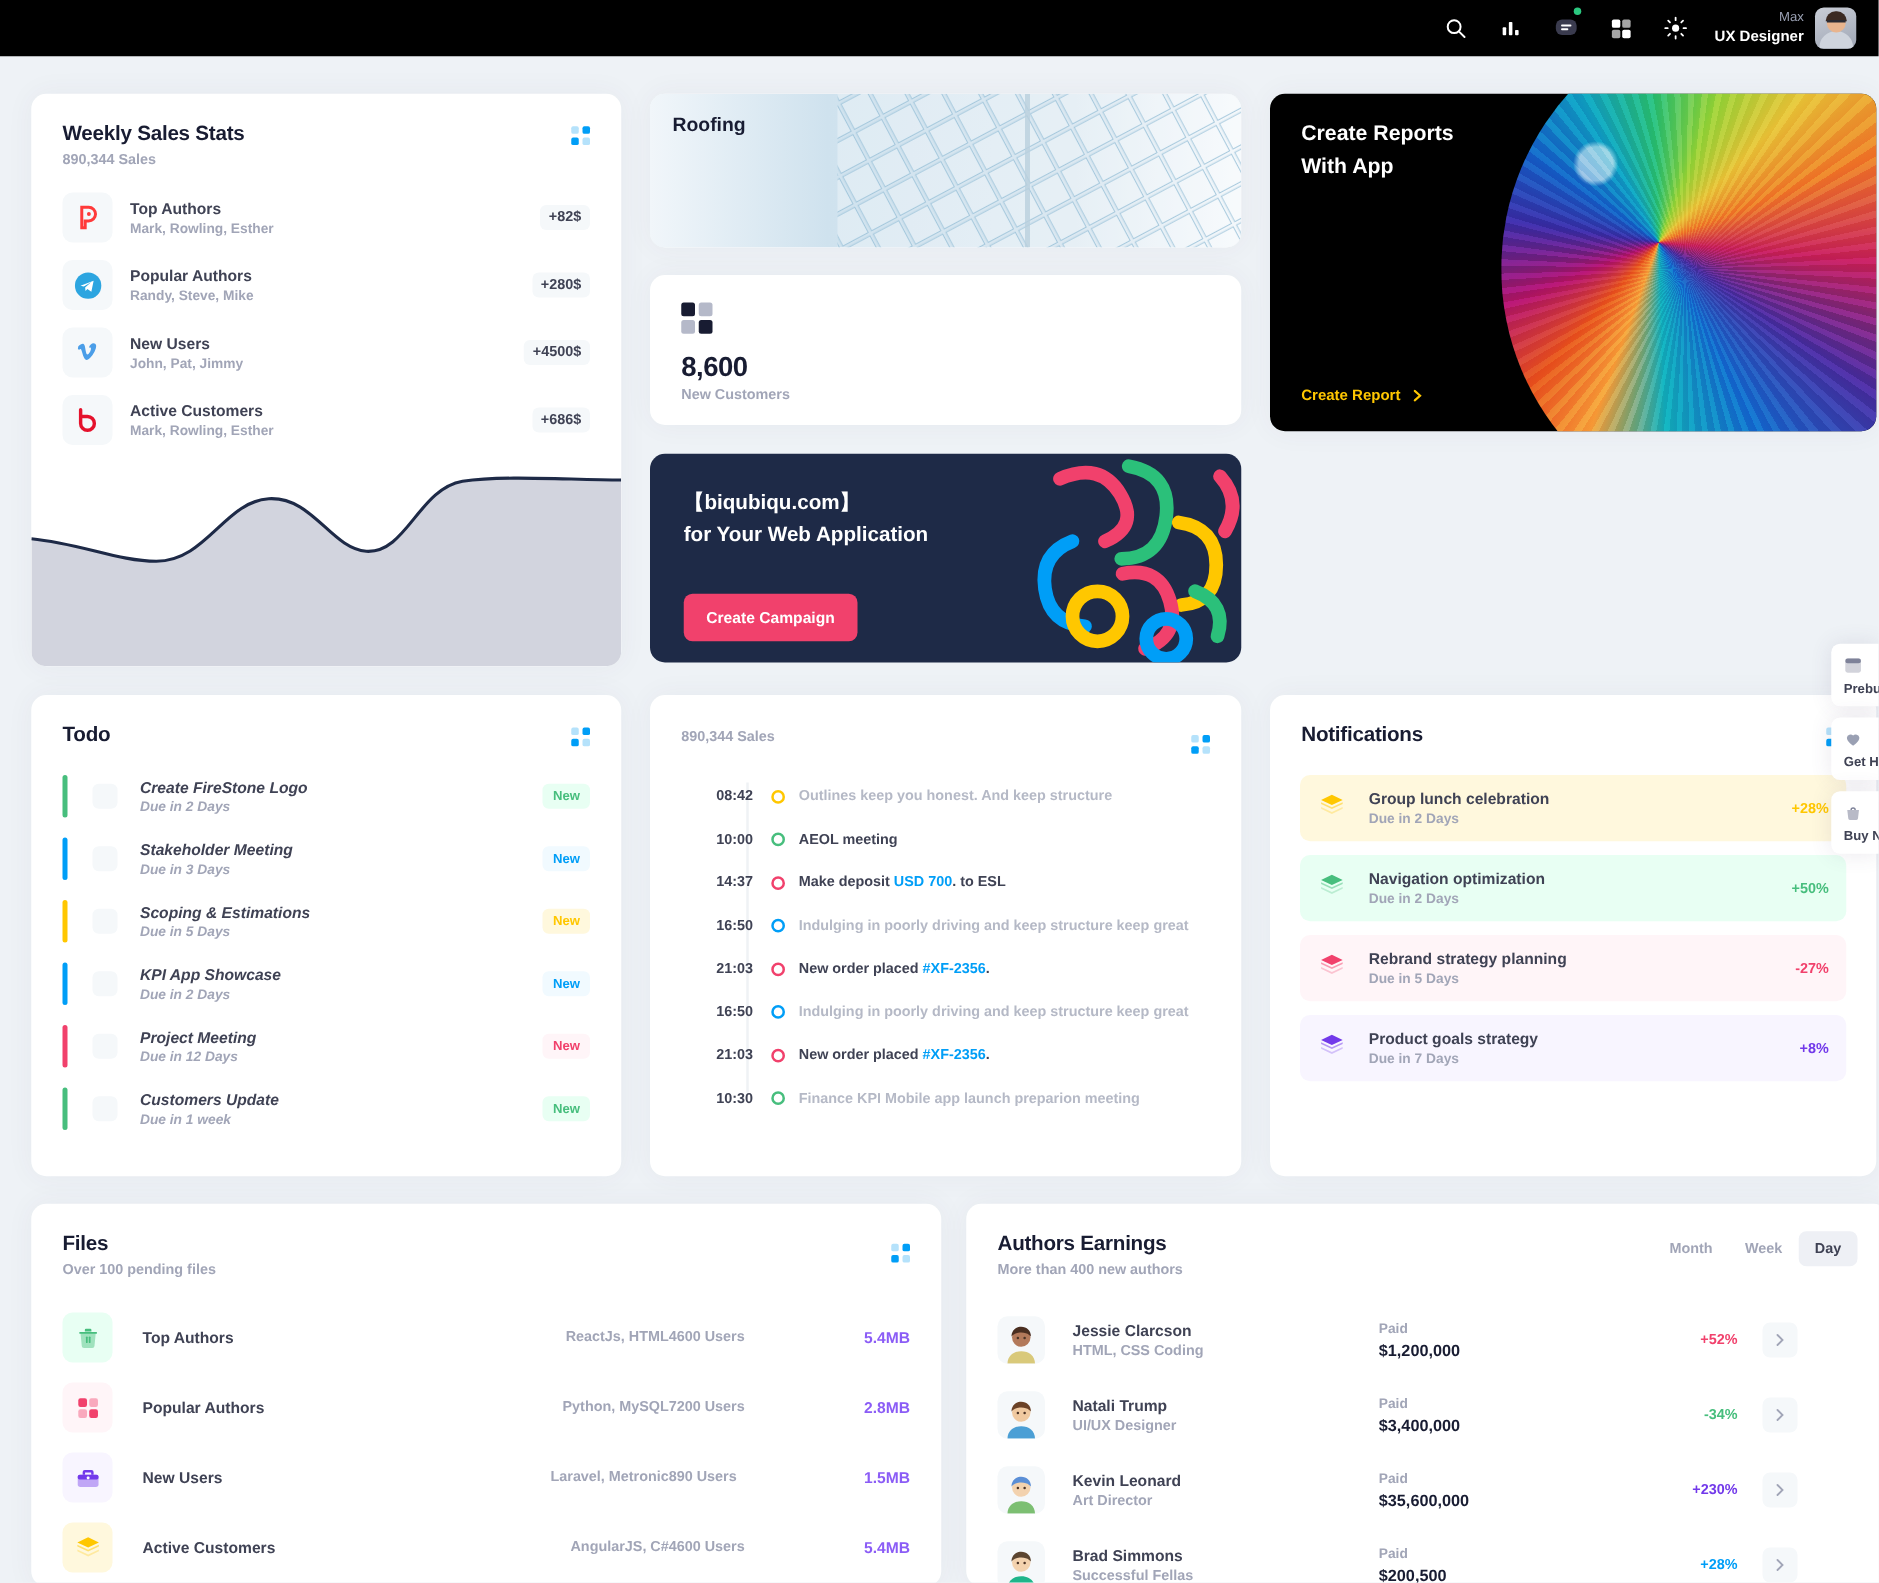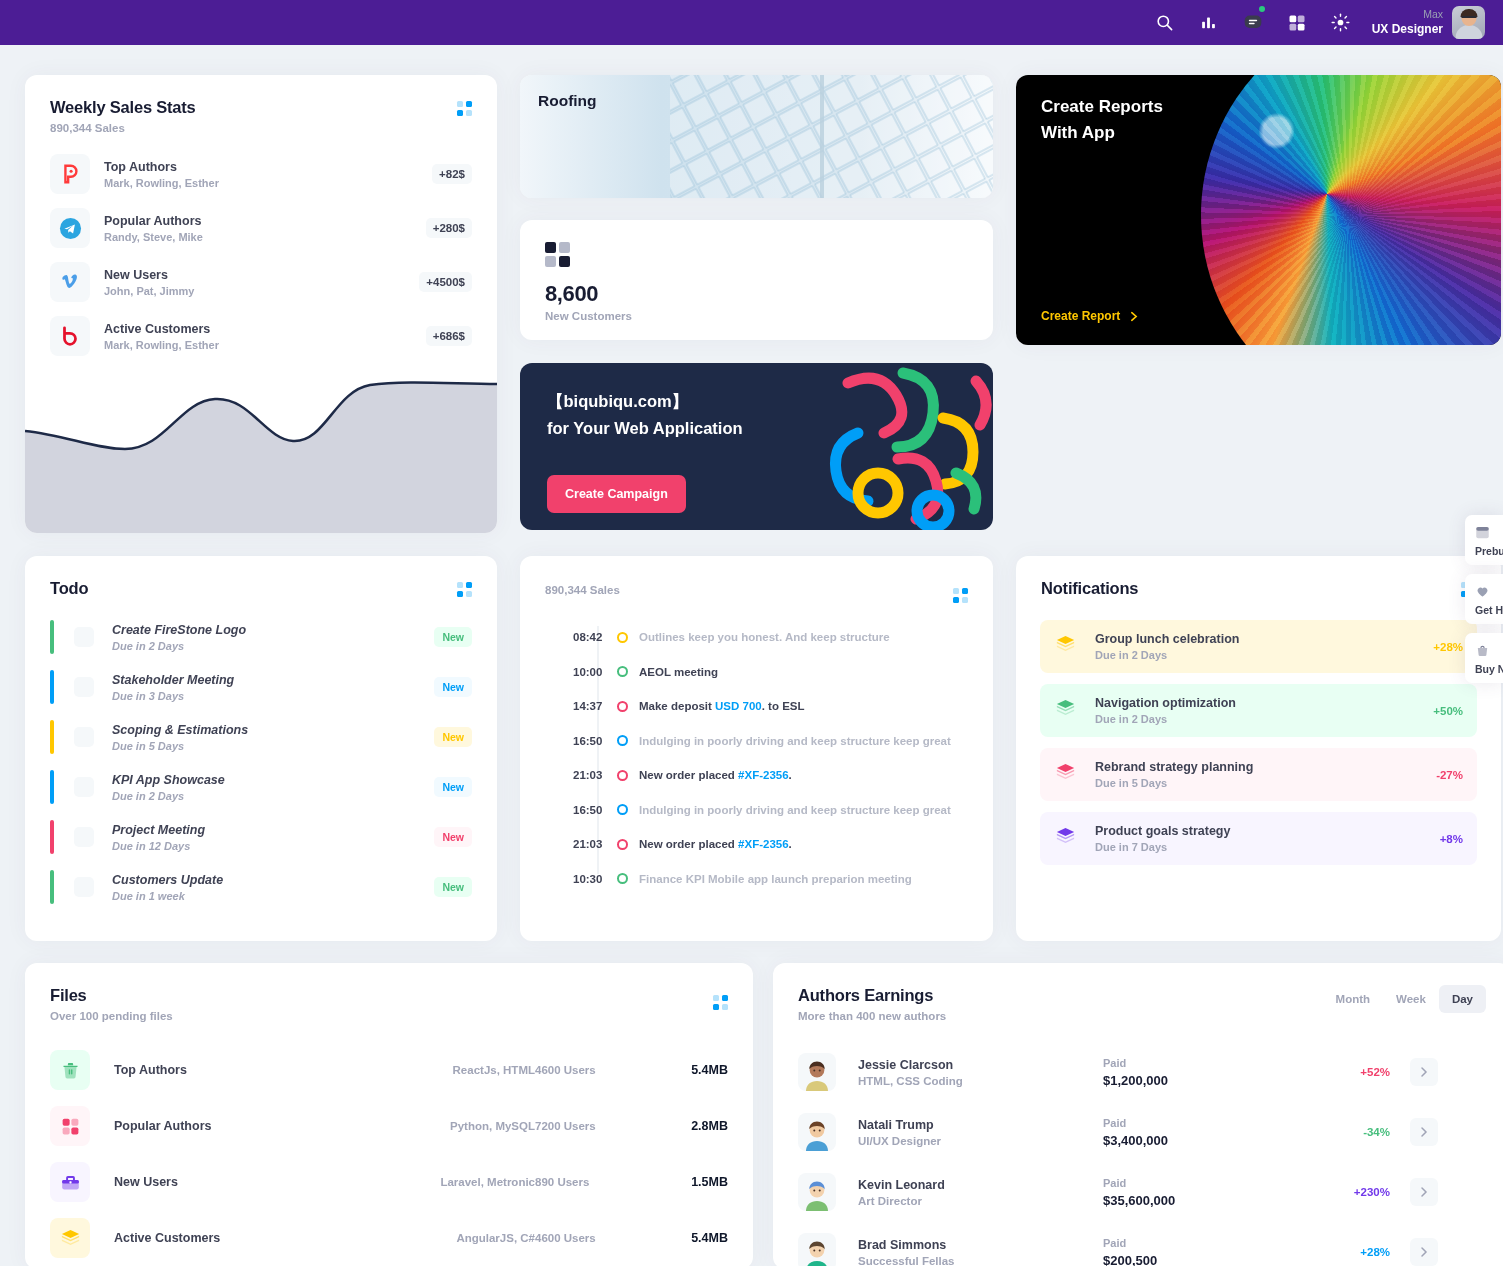--- a/index.html
+++ b/index.html
@@ -7,21 +7,21 @@
     width: 1503px; height: 1266px;
     background: #eef2f6;
     font-family: "Liberation Sans", sans-serif;
     overflow: hidden;
   }
   body { position: relative; }
 
   
   .topbar {
     height: 45px; width: 100%;
-    background: #4c1d95;
+    background: #000000;
     display: flex; align-items: center; justify-content: flex-end;
     padding-right: 18px;
     position: relative; z-index: 40;
   }
   .tb-icons { display: flex; align-items: center; gap: 18px; margin-right: 18px; }
   .tb-ico {
     width: 26px; height: 26px;
     display: flex; align-items: center; justify-content: center;
     position: relative; cursor: pointer;
   }
@@ -220,21 +220,21 @@
   .earn  { width: 738px; flex: 0 0 738px; height: 306px; }
   .fl-list { padding: 20px 25px 0 25px; }
   .fl-row { display: flex; align-items: center; height: 56px; }
   .fl-ico {
     width: 40px; height: 40px; border-radius: 8px; flex: 0 0 40px;
     display: flex; align-items: center; justify-content: center;
   }
   .fl-name { font-size: 12.5px; font-weight: bold; color: #3f4254; margin-left: 24px; flex: 1; }
   .fl-tech { font-size: 11.5px; font-weight: 600; color: #a1a5b7; width: 145px; text-align: right; }
   .fl-users { font-size: 11.5px; font-weight: 700; color: #a1a5b7; width: 125px; text-align: left; }
-  .fl-size { font-size: 12.5px; font-weight: bold; color: #0f172a; width: 68px; text-align: right; }
+  .fl-size { font-size: 12.5px; font-weight: bold; color: #8b5cf6; width: 68px; text-align: right; }
 
   
   .toggle { position: absolute; right: 25px; top: 22px; display: flex; align-items: center; }
   .tgl-btn {
     font-size: 11.5px; font-weight: 600; color: #a1a5b7;
     padding: 8px 13px; border-radius: 6px; cursor: pointer;
     border: none; background: transparent; font-family: inherit;
   }
   .tgl-btn.on { background: #eef0f5; color: #3f4254; font-weight: bold; }
   .ea-list { padding: 20px 25px 0 25px; }

